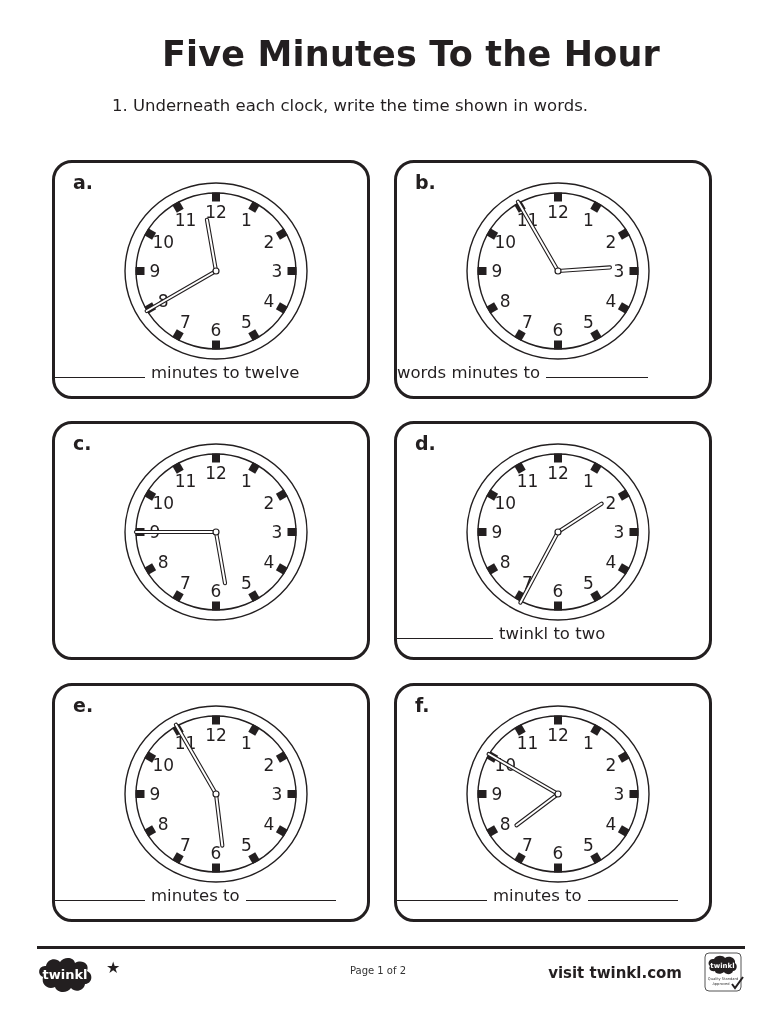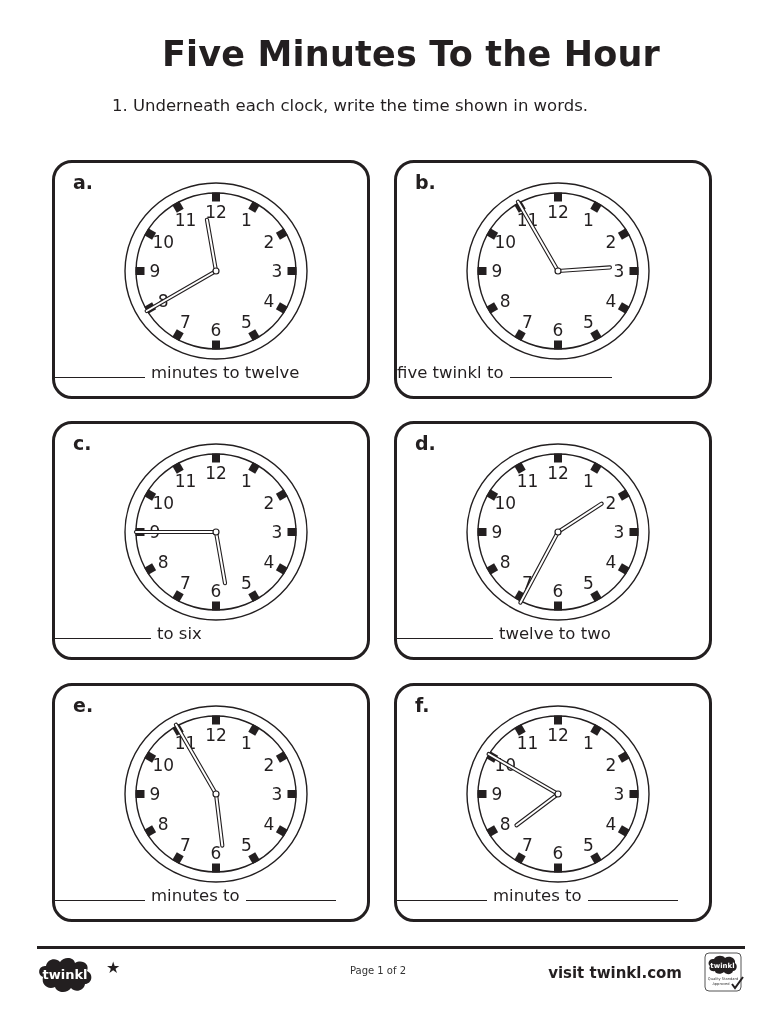--- a/index.html
+++ b/index.html
@@ -105,21 +105,21 @@
         <g>
           <line x1="93" y1="90" x2="144.9" y2="86.4" stroke="#231f20" stroke-width="4.2" stroke-linecap="round"></line>
           <line x1="93" y1="90" x2="144.9" y2="86.4" stroke="#ffffff" stroke-width="2" stroke-linecap="round"></line>
         </g>
         <g>
           <line x1="93" y1="90" x2="53.0" y2="20.7" stroke="#231f20" stroke-width="4.2" stroke-linecap="round"></line>
           <line x1="93" y1="90" x2="53.0" y2="20.7" stroke="#ffffff" stroke-width="2" stroke-linecap="round"></line>
         </g>
         <circle cx="93" cy="90" r="3" fill="#fff" stroke="#231f20" stroke-width="1.2"></circle>
       </svg>
-      <div class="answer"><span>five twinkl to</span><span class="blank" style="width: 102px; margin-left: 6px;"></span></div>
+      <div class="answer"><span>words minutes to</span><span class="blank" style="width: 102px; margin-left: 6px;"></span></div>
     </div>
     <div class="card" style="left: 52px; top: 421px;">
       <div class="letter">c.</div>
       <svg class="clock" width="186" height="180" viewBox="0 0 186 180">
         <ellipse cx="93" cy="90" rx="91" ry="88" fill="#fff" stroke="#231f20" stroke-width="1.4"></ellipse>
         <ellipse cx="93" cy="90" rx="80" ry="78" fill="#fff" stroke="#231f20" stroke-width="1.4"></ellipse>
         <rect x="-4" y="-4.5" width="8" height="9" fill="#231f20" transform="translate(93.0,16.0) rotate(0)"></rect>
         <rect x="-4" y="-4.5" width="8" height="9" fill="#231f20" transform="translate(131.0,25.9) rotate(30)"></rect>
         <rect x="-4" y="-4.5" width="8" height="9" fill="#231f20" transform="translate(158.8,53.0) rotate(60)"></rect>
         <rect x="-4" y="-4.5" width="8" height="9" fill="#231f20" transform="translate(169.0,90.0) rotate(90)"></rect>
@@ -146,21 +146,20 @@
         <g>
           <line x1="93" y1="90" x2="102.0" y2="141.2" stroke="#231f20" stroke-width="4.2" stroke-linecap="round"></line>
           <line x1="93" y1="90" x2="102.0" y2="141.2" stroke="#ffffff" stroke-width="2" stroke-linecap="round"></line>
         </g>
         <g>
           <line x1="93" y1="90" x2="13.0" y2="90.0" stroke="#231f20" stroke-width="4.2" stroke-linecap="round"></line>
           <line x1="93" y1="90" x2="13.0" y2="90.0" stroke="#ffffff" stroke-width="2" stroke-linecap="round"></line>
         </g>
         <circle cx="93" cy="90" r="3" fill="#fff" stroke="#231f20" stroke-width="1.2"></circle>
       </svg>
-      <div class="answer"><span class="blank" style="width: 96px; margin-right: 6px;"></span><span>to six</span></div>
     </div>
     <div class="card" style="left: 394px; top: 421px;">
       <div class="letter">d.</div>
       <svg class="clock" width="186" height="180" viewBox="0 0 186 180">
         <ellipse cx="93" cy="90" rx="91" ry="88" fill="#fff" stroke="#231f20" stroke-width="1.4"></ellipse>
         <ellipse cx="93" cy="90" rx="80" ry="78" fill="#fff" stroke="#231f20" stroke-width="1.4"></ellipse>
         <rect x="-4" y="-4.5" width="8" height="9" fill="#231f20" transform="translate(93.0,16.0) rotate(0)"></rect>
         <rect x="-4" y="-4.5" width="8" height="9" fill="#231f20" transform="translate(131.0,25.9) rotate(30)"></rect>
         <rect x="-4" y="-4.5" width="8" height="9" fill="#231f20" transform="translate(158.8,53.0) rotate(60)"></rect>
         <rect x="-4" y="-4.5" width="8" height="9" fill="#231f20" transform="translate(169.0,90.0) rotate(90)"></rect>
@@ -187,21 +186,21 @@
         <g>
           <line x1="93" y1="90" x2="136.6" y2="61.7" stroke="#231f20" stroke-width="4.2" stroke-linecap="round"></line>
           <line x1="93" y1="90" x2="136.6" y2="61.7" stroke="#ffffff" stroke-width="2" stroke-linecap="round"></line>
         </g>
         <g>
           <line x1="93" y1="90" x2="55.4" y2="160.6" stroke="#231f20" stroke-width="4.2" stroke-linecap="round"></line>
           <line x1="93" y1="90" x2="55.4" y2="160.6" stroke="#ffffff" stroke-width="2" stroke-linecap="round"></line>
         </g>
         <circle cx="93" cy="90" r="3" fill="#fff" stroke="#231f20" stroke-width="1.2"></circle>
       </svg>
-      <div class="answer"><span class="blank" style="width: 96px; margin-right: 6px;"></span><span>twelve to two</span></div>
+      <div class="answer"><span class="blank" style="width: 96px; margin-right: 6px;"></span><span>twinkl to two</span></div>
     </div>
     <div class="card" style="left: 52px; top: 683px;">
       <div class="letter">e.</div>
       <svg class="clock" width="186" height="180" viewBox="0 0 186 180">
         <ellipse cx="93" cy="90" rx="91" ry="88" fill="#fff" stroke="#231f20" stroke-width="1.4"></ellipse>
         <ellipse cx="93" cy="90" rx="80" ry="78" fill="#fff" stroke="#231f20" stroke-width="1.4"></ellipse>
         <rect x="-4" y="-4.5" width="8" height="9" fill="#231f20" transform="translate(93.0,16.0) rotate(0)"></rect>
         <rect x="-4" y="-4.5" width="8" height="9" fill="#231f20" transform="translate(131.0,25.9) rotate(30)"></rect>
         <rect x="-4" y="-4.5" width="8" height="9" fill="#231f20" transform="translate(158.8,53.0) rotate(60)"></rect>
         <rect x="-4" y="-4.5" width="8" height="9" fill="#231f20" transform="translate(169.0,90.0) rotate(90)"></rect>

